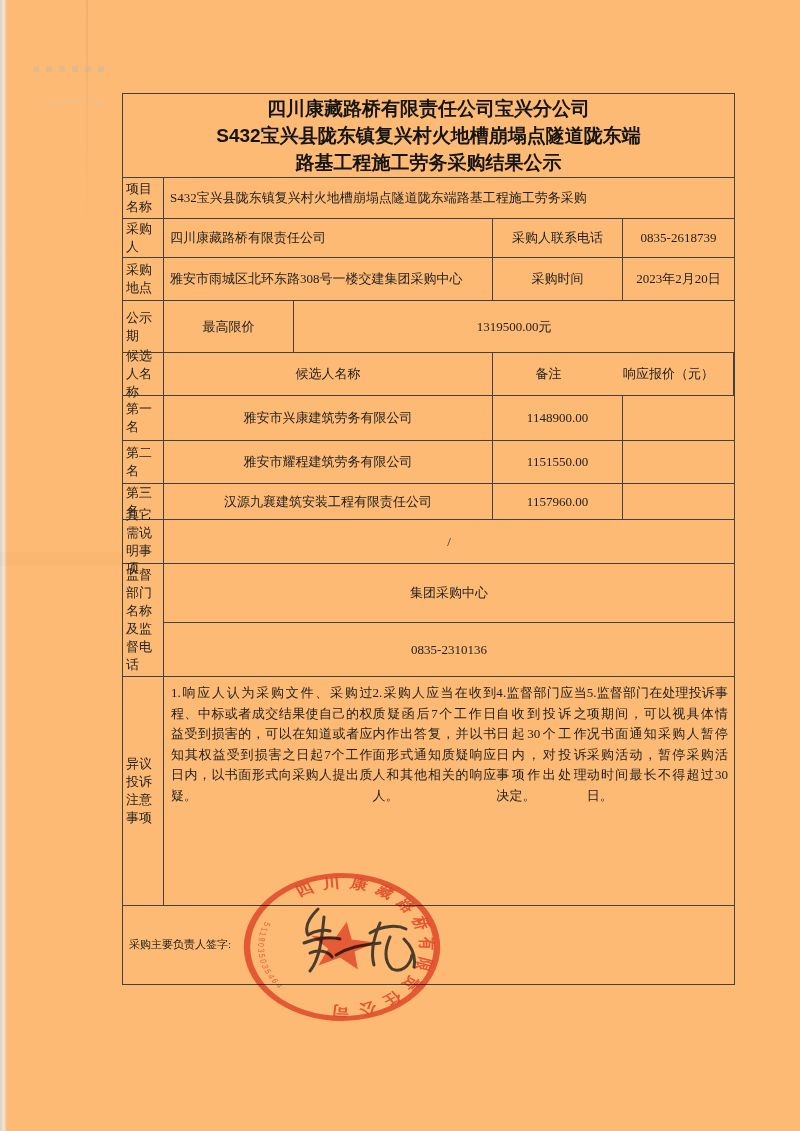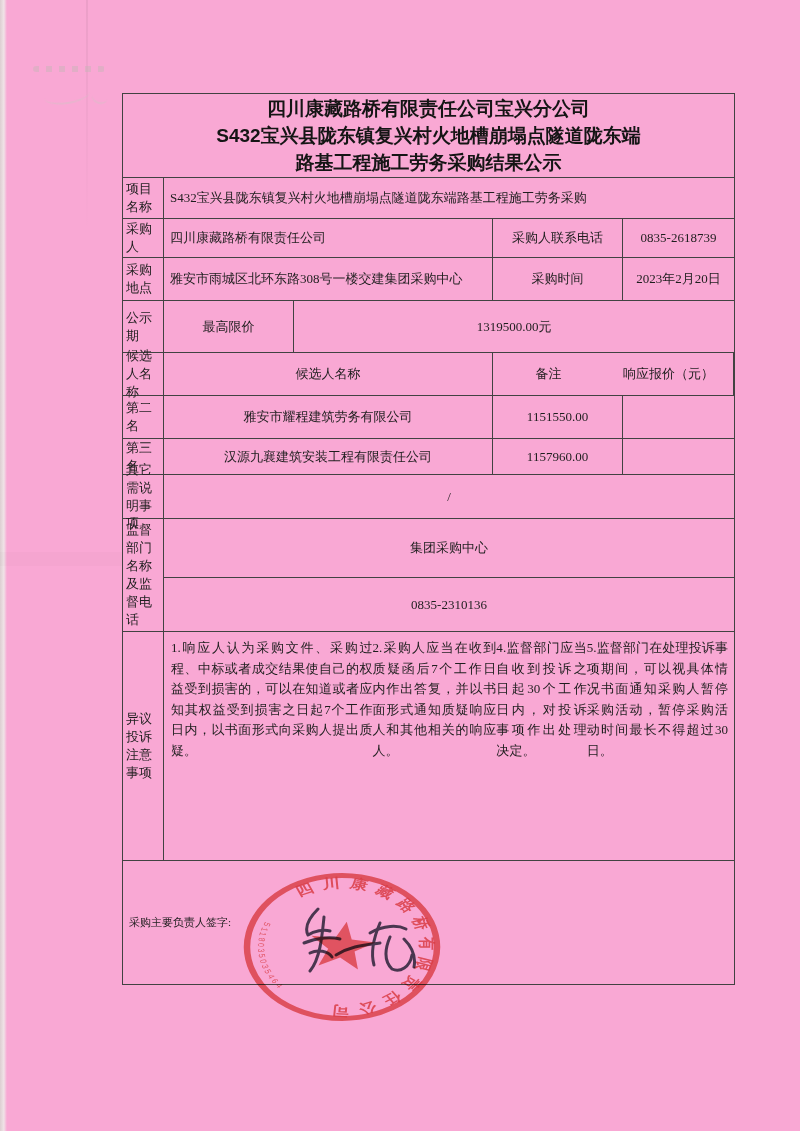--- a/index.html
+++ b/index.html
@@ -2,21 +2,21 @@
 <html><head>
 <meta charset="utf-8">
 <style>
   html,body{margin:0;padding:0}
   body{
     width:800px;height:1131px;position:relative;overflow:hidden;
     background:#f5f3f0;
     font-family:"Liberation Serif","DejaVu Serif",serif;
     color:#1e1e1e;
   }
-  .page{position:absolute;inset:0;background:#f9a8d4}
+  .page{position:absolute;inset:0;background:#fdba74}
   
   .edge-left{position:absolute;left:0;top:0;width:7px;height:100%;
     background:linear-gradient(90deg,#d8d5d1,#efedea 55%,rgba(255,255,255,0));opacity:.85}
   .seam{position:absolute;left:86px;top:0;width:2px;height:235px;
     background:linear-gradient(180deg,rgba(0,0,0,.055),rgba(0,0,0,0))}
   .dashes{position:absolute;left:33px;top:66px;width:72px;height:6px;opacity:.40;
     background:repeating-linear-gradient(90deg,#beb9b2 0 6px,rgba(0,0,0,0) 6px 13px);
     border-radius:3px;filter:blur(.4px)}
   .smudge1{position:absolute;left:44px;top:86px;width:46px;height:16px;opacity:.38;
     border-bottom:2px solid #ccc8c2;border-radius:50%;transform:rotate(-9deg);filter:blur(.6px)}
@@ -97,20 +97,26 @@
       <div class="cell c4">1319500.00元</div>
     </div>
 
     <div class="row" style="height:43px">
       <div class="cell lab bR">候选人名称</div>
       <div class="cell c2 bR ctr">候选人名称</div>
       <div class="cell c4">备注</div>
       <div class="cell c3 bR">响应报价（元）</div>
     </div>
 
+    <div class="row" style="height:45px">
+      <div class="cell lab bR">第一名</div>
+      <div class="cell c2 bR ctr">雅安市兴康建筑劳务有限公司</div>
+      <div class="cell c3 bR">1148900.00</div>
+      <div class="cell c4"></div>
+    </div>
     <div class="row" style="height:43px">
       <div class="cell lab bR">第二名</div>
       <div class="cell c2 bR ctr">雅安市耀程建筑劳务有限公司</div>
       <div class="cell c3 bR">1151550.00</div>
       <div class="cell c4"></div>
     </div>
     <div class="row" style="height:36px">
       <div class="cell lab bR">第三名</div>
       <div class="cell c2 bR ctr">汉源九襄建筑安装工程有限责任公司</div>
       <div class="cell c3 bR">1157960.00</div>

